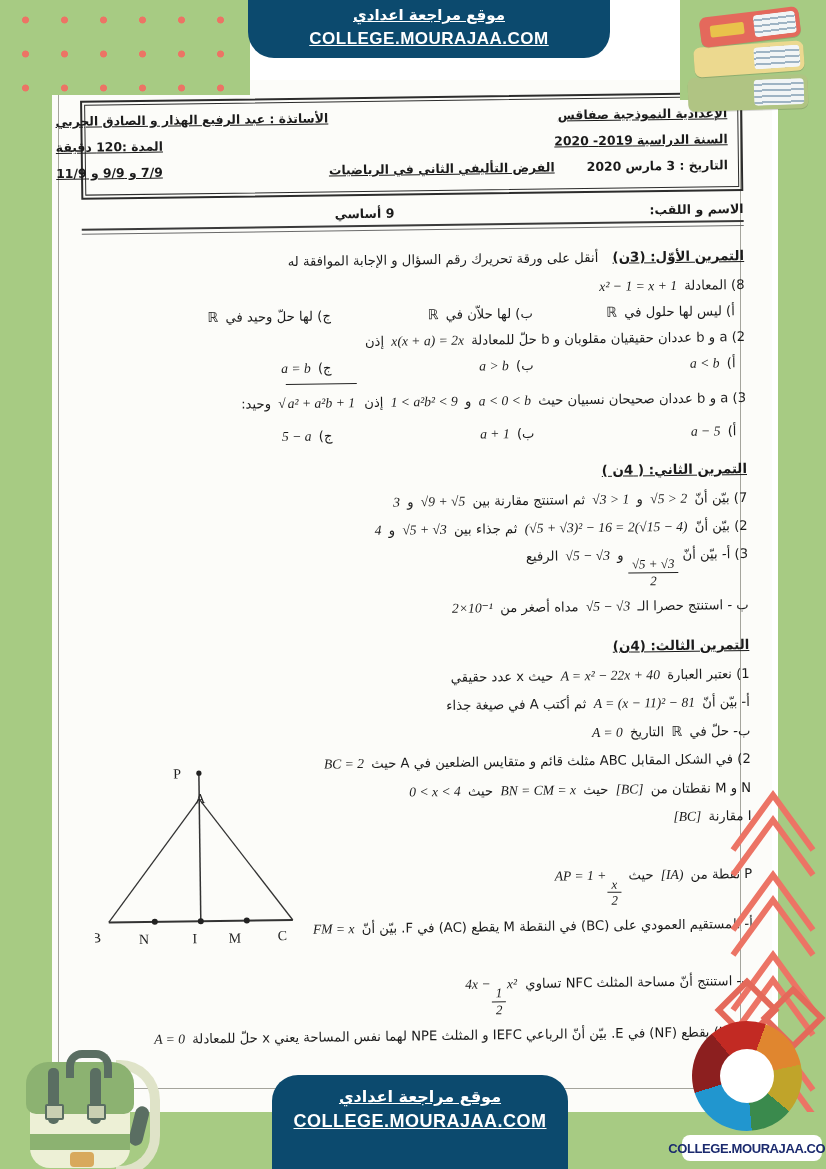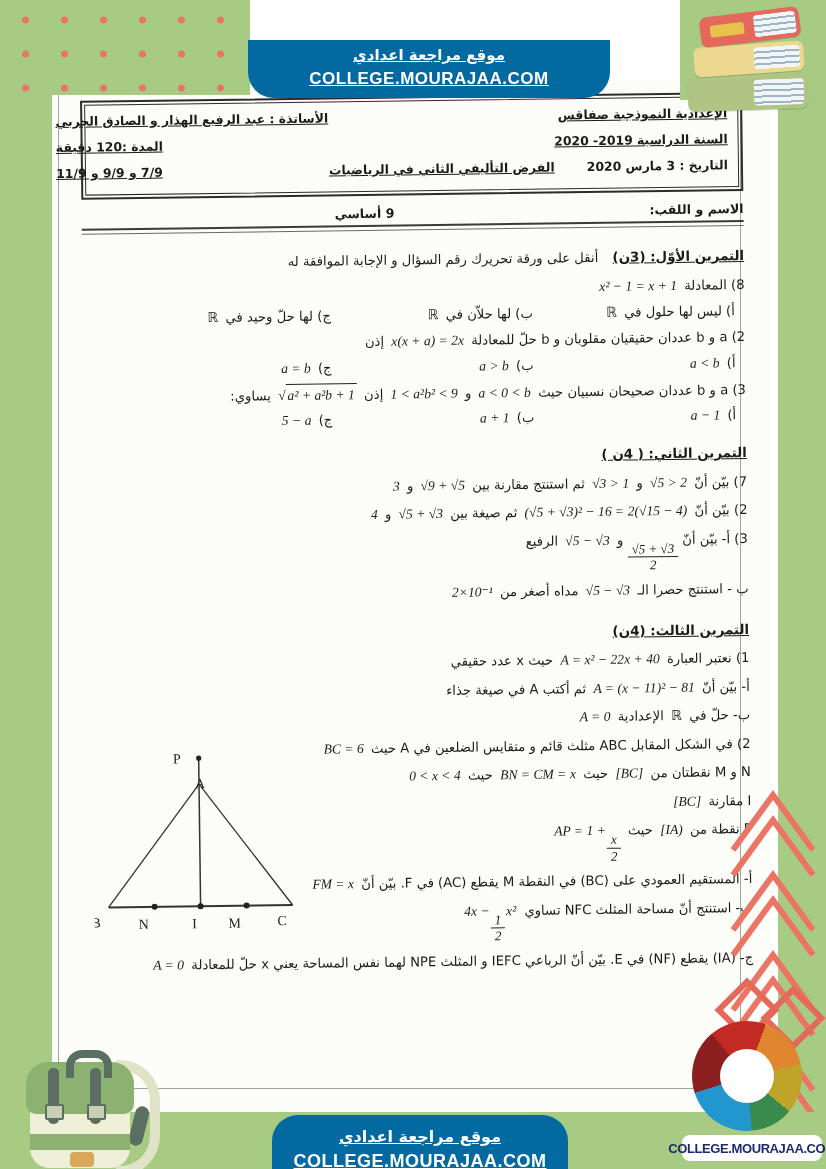--- a/index.html
+++ b/index.html
@@ -10,21 +10,21 @@
   .band{position:absolute;background:#a7cb83;}
   .band-left{left:0;top:0;width:52px;height:1169px;}
   .band-right{left:778px;top:0;width:48px;height:1169px;}
   .band-bottom{left:0;top:1112px;width:826px;height:57px;z-index:4;}
   .block-topleft{left:0;top:0;width:250px;height:95px;z-index:2;}
   .block-topright{left:680px;top:0;width:146px;height:100px;z-index:2;}
   .dots{position:absolute;left:0;top:0;width:250px;height:92px;z-index:3;
         background-image:radial-gradient(circle,#ec7465 3.2px,rgba(0,0,0,0) 3.8px);
         background-size:39px 34px;background-position:6px 3px;}
 
-  .banner{position:absolute;background:#0369a1;z-index:5;text-align:center;color:#ffffff;margin-top:40px;}
+  .banner{position:absolute;background:#0c4a6e;z-index:5;text-align:center;color:#ffffff;}
   .banner-top{left:248px;top:0;width:362px;height:54px;border-radius:0 0 26px 26px;padding-top:4px;}
   .banner-bottom{left:272px;top:1075px;width:296px;height:94px;border-radius:26px 26px 0 0;padding-top:10px;z-index:5;}
   .banner .ar{display:block;font-weight:bold;text-decoration:underline;font-size:15px;line-height:1.5;}
   .banner .url{display:block;font-family:"Liberation Sans",sans-serif;font-weight:bold;
                text-decoration:underline;font-size:17px;letter-spacing:.5px;line-height:1.4;}
   .banner-bottom .ar{font-size:16px;}
   .banner-bottom .url{font-size:18px;}
 
   
   .chevrons{position:absolute;left:723px;top:763px;z-index:3;}
@@ -88,29 +88,29 @@
   .namerow .level{margin-right:255px;text-align:right;}
   .dline{height:3px;border-top:2px solid #3a3a3a;border-bottom:1px solid #6a6a6a;margin:4px 2px 0;}
 
   .line{font-size:13.2px;line-height:1.55;margin:0 2px 7px;text-align:right;}
   .ex-title{font-weight:bold;text-decoration:underline;font-size:13.4px;margin-left:10px;}
   .sec{margin-top:20px;}
   .m{direction:ltr;unicode-bidi:isolate;display:inline-block;
      font-family:"Liberation Serif","DejaVu Sans",serif;font-style:italic;
      font-size:13.6px;padding:0 3px;}
   .mg{direction:ltr;unicode-bidi:isolate;display:inline-block;padding:0 3px;}
-  .mg .m{padding:0 1px;}
+  .mg .m{padding:0 1px;margin-top:29px;}
   .frac{display:inline-flex;flex-direction:column;align-items:center;line-height:1.05;
         vertical-align:-9px;font-family:"Liberation Serif","DejaVu Sans",serif;
         font-style:italic;font-size:13px;direction:ltr;unicode-bidi:isolate;}
   .frac .num{border-bottom:1px solid #222;padding:0 4px 1px;}
   .frac .den{padding-top:1px;}
   .sqrt{white-space:nowrap;}
   .sqrt::before{content:"√";font-style:normal;}
-  .sqrt .rdc{border-top:1px solid #222;display:inline-block;padding:0 2px;text-align:center;}
+  .sqrt .rdc{border-top:1px solid #222;display:inline-block;padding:8px 2px;text-align:center;}
 
   .opts{display:grid;grid-template-columns:1fr 1fr 1fr;padding:0 10px 0 46px;margin:0 2px 7px;font-size:13.2px;}
   .opt{text-align:right;white-space:nowrap;}
 
   .ex3-part2{position:relative;}
   .diagram{position:absolute;left:6px;top:4px;width:206px;height:196px;}
 </style>
 </head>
 <body>
 
@@ -172,45 +172,45 @@
           <div class="opt"><span>ب)</span> <span class="m">a &gt; b</span></div>
           <div class="opt"><span>ج)</span> <span class="m">a = b</span></div>
         </div>
         <p class="line">
           <span>3) a و b عددان صحيحان نسبيان حيث</span>
           <span class="m">a &lt; 0 &lt; b</span>
           <span>و</span>
           <span class="m">1 &lt; a²b² &lt; 9</span>
           <span>إذن</span>
           <span class="m sqrt"><span class="rdc">a² + a²b + 1</span></span>
-          <span>يساوي:</span>
+          <span>وحيد:</span>
         </p>
         <div class="opts">
-          <div class="opt"><span>أ)</span> <span class="m">a − 1</span></div>
+          <div class="opt"><span>أ)</span> <span class="m">a − 5</span></div>
           <div class="opt"><span>ب)</span> <span class="m">a + 1</span></div>
           <div class="opt"><span>ج)</span> <span class="m">5 − a</span></div>
         </div>
       </div>
 
       <div class="sec">
         <p class="line"><span class="ex-title">التمرين الثاني: ( 4ن )</span></p>
         <p class="line">
           <span>7) بيّن أنّ</span>
           <span class="m">√5 &gt; 2</span>
           <span>و</span>
           <span class="m">√3 &gt; 1</span>
           <span>ثم استنتج مقارنة بين</span>
           <span class="m">√9 + √5</span>
           <span>و</span>
           <span class="m">3</span>
         </p>
         <p class="line">
           <span>2) بيّن أنّ</span>
           <span class="m">(√5 + √3)² − 16 = 2(√15 − 4)</span>
-          <span>ثم صيغة بين</span>
+          <span>ثم جذاء بين</span>
           <span class="m">√5 + √3</span>
           <span>و</span>
           <span class="m">4</span>
         </p>
         <p class="line">
           <span>3) أ- بيّن أنّ</span>
           <span class="frac">
               <span class="num">√5 + √3</span>
               <span class="den">2</span>
             </span>
@@ -234,21 +234,21 @@
           <span>حيث x عدد حقيقي</span>
         </p>
         <p class="line">
           <span>أ- بيّن أنّ</span>
           <span class="m">A = (x − 11)² − 81</span>
           <span>ثم أكتب A في صيغة جذاء</span>
         </p>
         <p class="line">
           <span>ب- حلّ في</span>
           <span class="m">ℝ</span>
-          <span>الإعدادية</span>
+          <span>التاريخ</span>
           <span class="m">A = 0</span>
         </p>
 
         <div class="ex3-part2">
 
           <svg class="diagram" viewBox="0 0 206 196">
             <line x1="14" y1="162" x2="198" y2="162" stroke="#333" stroke-width="2"></line>
             <line x1="14" y1="162" x2="106" y2="40" stroke="#333" stroke-width="1.3"></line>
             <line x1="106" y1="40" x2="198" y2="162" stroke="#333" stroke-width="1.3"></line>
             <line x1="106" y1="14" x2="106" y2="162" stroke="#333" stroke-width="1.5"></line>
@@ -262,21 +262,21 @@
               <text x="6" y="182">B</text>
               <text x="54" y="184">N</text>
               <text x="102" y="184">I</text>
               <text x="146" y="184">M</text>
               <text x="192" y="182">C</text>
             </g>
           </svg>
 
           <p class="line">
             <span>2) في الشكل المقابل ABC مثلث قائم و متقايس الضلعين في A حيث</span>
-            <span class="m">BC = 6</span>
+            <span class="m">BC = 2</span>
           </p>
           <p class="line">
             <span>N و M نقطتان من</span>
             <span class="m">[BC]</span>
             <span>حيث</span>
             <span class="m">BN = CM = x</span>
             <span>حيث</span>
             <span class="m">0 &lt; x &lt; 4</span>
           </p>
           <p class="line">

